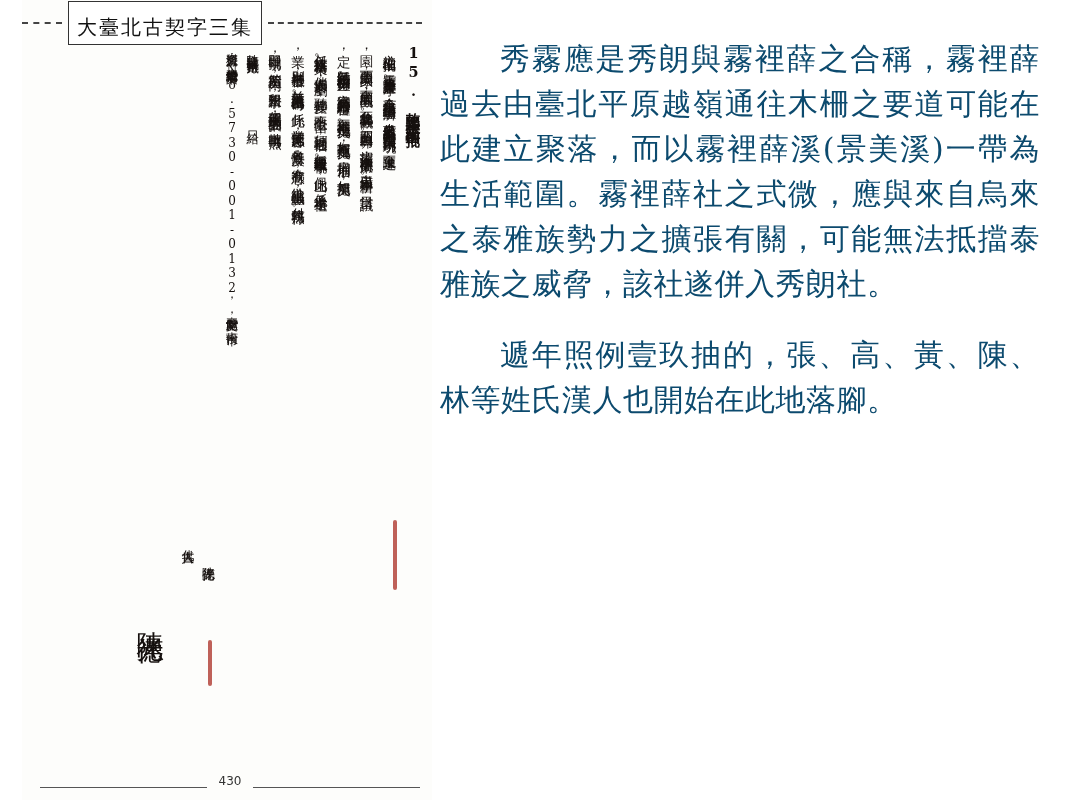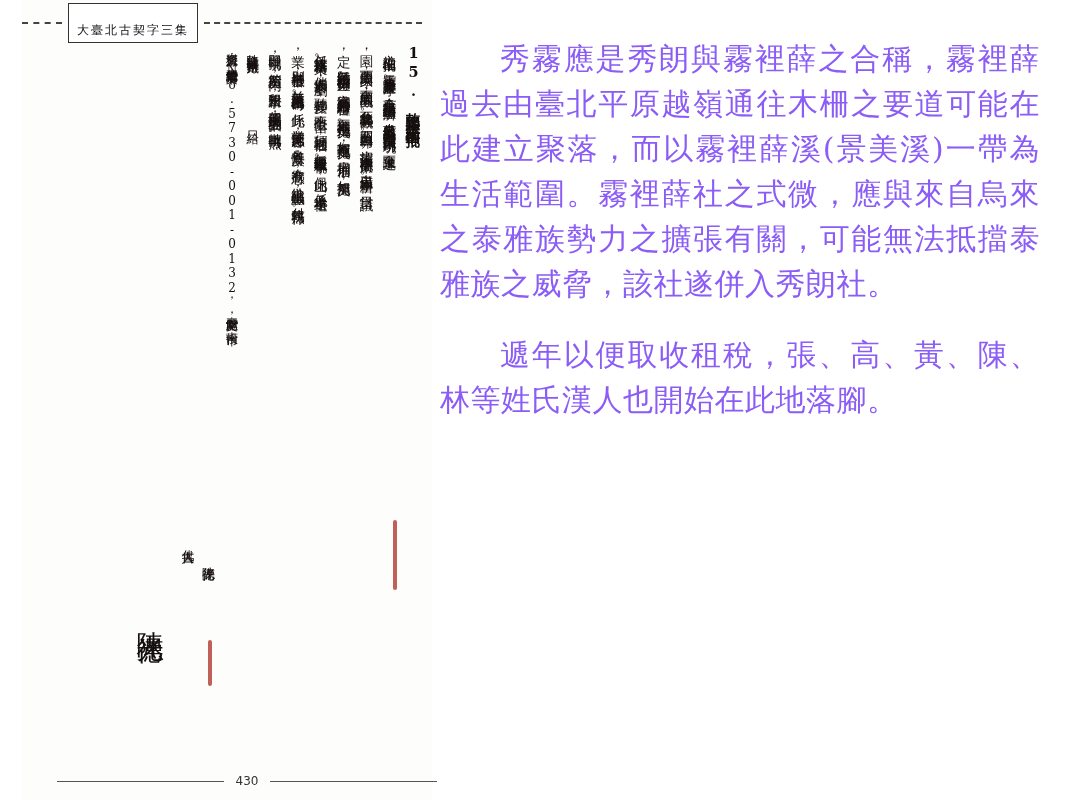--- a/index.html
+++ b/index.html
@@ -42,22 +42,22 @@
     align-items: center;
   }
   .rule-dashed-left {
     flex: 0 0 40px;
     height: 0;
     border-top: 2px dashed #444;
     margin-right: 6px;
   }
   .header-title-box {
     border: 1px solid #333;
-    padding: 18px 8px 3px 8px;
-    font-size: 12px;
+    padding: 12px 8px 3px 8px;
+    font-size: 20px;
     letter-spacing: 2px;
     font-family: "DejaVu Serif", "Liberation Serif", serif;
     white-space: nowrap;
     background: #fff;
     text-align: center;
   }
   .rule-dashed-right {
     flex: 1 1 auto;
     height: 0;
     border-top: 2px dashed #444;
@@ -132,25 +132,25 @@
     text-orientation: upright;
     font-size: 27px;
     letter-spacing: 3px;
     color: #15100e;
     white-space: nowrap;
   }
 
   
   .scan-footer {
     position: absolute;
-    left: 35px;
+    left: 18px;
     bottom: 12px;
     width: 380px;
     display: flex;
-    align-items: center;
+    align-items: flex-end;
     gap: 12px;
   }
   .footer-rule {
     flex: 1 1 auto;
     height: 0;
     border-top: 1px solid #555;
   }
   .footer-num {
     font-size: 12px;
     color: #333;
@@ -160,21 +160,21 @@
   
   .commentary {
     position: absolute;
     left: 440px;
     top: 36px;
     width: 600px;
     height: 740px;
     font-family: "DejaVu Serif", "Liberation Serif", serif;
     font-size: 30px;
     line-height: 1.5;
-    color: #8b5cf6;
+    color: #0c4a6e;
     text-align: justify;
   }
   .para {
     margin: 0 0 26px 0;
     text-indent: 2em;
     letter-spacing: 0.5px;
   }
 </style>
 </head>
 <body>
@@ -210,16 +210,16 @@
 
     <div class="scan-footer">
       <div class="footer-rule"></div>
       <div class="footer-num">430</div>
       <div class="footer-rule"></div>
     </div>
   </div>
 
   <div class="commentary">
     <p class="para">秀霧應是秀朗與霧裡薛之合稱，霧裡薛過去由臺北平原越嶺通往木柵之要道可能在此建立聚落，而以霧裡薛溪(景美溪)一帶為生活範圍。霧裡薛社之式微，應與來自烏來之泰雅族勢力之擴張有關，可能無法抵擋泰雅族之威脅，該社遂併入秀朗社。</p>
-    <p class="para">遞年以便取收租稅，張、高、黃、陳、林等姓氏漢人也開始在此地落腳。</p>
+    <p class="para">遞年照例壹玖抽的，張、高、黃、陳、林等姓氏漢人也開始在此地落腳。</p>
   </div>
 
 </div>
 
 </body></html>

